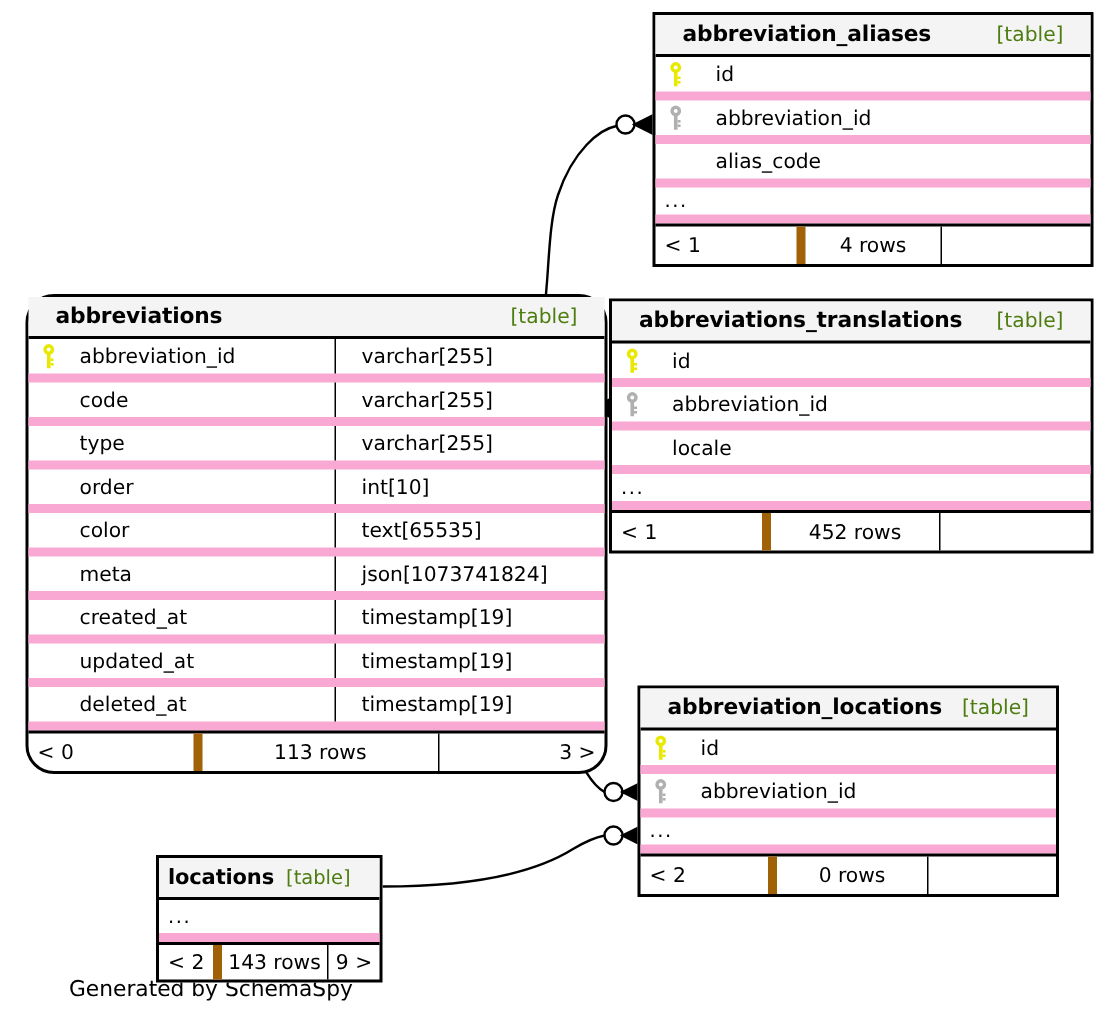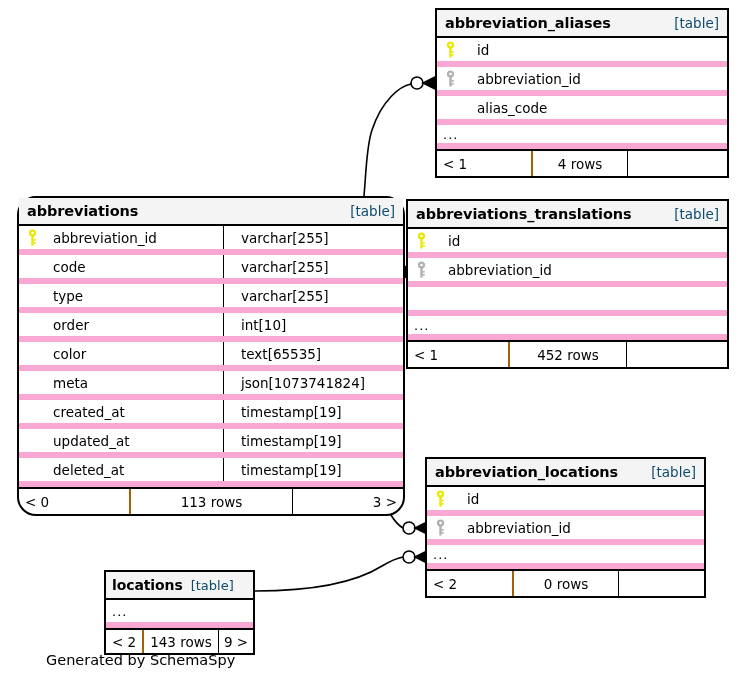--- a/index.html
+++ b/index.html
@@ -19,25 +19,25 @@
     background:#ffffff;
     border:2px solid #000;
     box-sizing:border-box;
     z-index:2;
   }
   .tbl-header{
     background:#f4f4f4;
     border-bottom:2px solid #000;
     height:28px;
     display:flex;align-items:center;
-    padding:0 8px;
+    padding:0 18px;
     box-sizing:border-box;
   }
   .tbl-name{font-weight:bold;font-size:14.5px;letter-spacing:-0.1px;}
-  .tbl-tag{margin-left:auto;font-size:13.5px;color:#0c4a6e;}
+  .tbl-tag{margin-left:auto;font-size:13.5px;color:#4d7c0f;}
 
   .row{
     height:29px;
     border-bottom:6px solid #f9a8d4;
     display:flex;align-items:center;
     box-sizing:border-box;
     font-size:13.5px;
   }
   .row:last-child{border-bottom:none;}
   .row.dots{height:24px;font-size:13px;padding-left:6px;letter-spacing:1px;color:#000;}
@@ -59,21 +59,21 @@
 
   .footer{
     height:27px;
     border-top:2px solid #000;
     display:flex;align-items:stretch;
     font-size:13.5px;
     box-sizing:border-box;
   }
   .f-left{display:flex;align-items:center;padding-left:6px;box-sizing:border-box;}
   .f-mid{display:flex;align-items:center;justify-content:center;
-         border-left:2px solid #a16207;border-right:1px solid #000;
+         border-left:6px solid #a16207;border-right:1px solid #000;
          flex:1;box-sizing:border-box;text-align:center;}
   .f-right{display:flex;align-items:center;justify-content:flex-end;padding-right:6px;box-sizing:border-box;}
 
   .key-icon{display:block;}
 
   #footnote{
     position:absolute;
     left:18px;top:652px;
     font-size:14.5px;
     margin-left:28px;
@@ -284,20 +284,21 @@
             <rect x="3.3" y="6.5" width="2.4" height="10" fill="#b0b0b0"></rect>
             <rect x="5.7" y="10" width="2" height="1.7" fill="#b0b0b0"></rect>
             <rect x="5.7" y="13" width="2" height="1.7" fill="#b0b0b0"></rect>
           </svg>
       </span>
       <span class="colname">abbreviation_id</span>
 
     </div>
     <div class="row">
       <span class="keycell"></span>
+      <span class="colname">locale</span>
 
     </div>
     <div class="row dots">...</div>
     <div class="footer">
       <span class="f-left">&lt; 1</span>
       <span class="f-mid">452 rows</span>
       <span class="f-right"></span>
     </div>
   </div>
 

